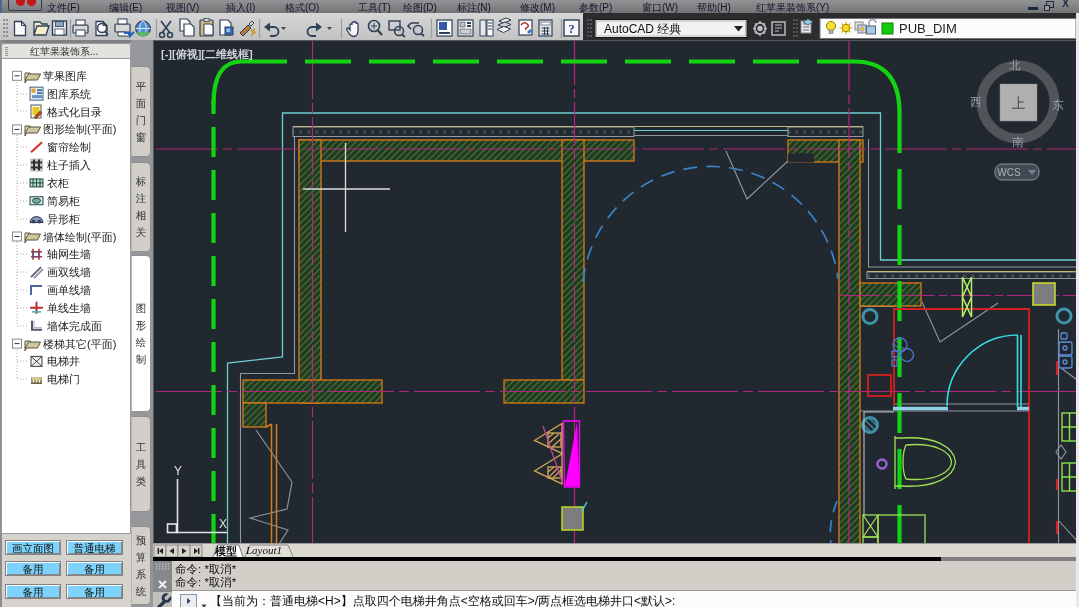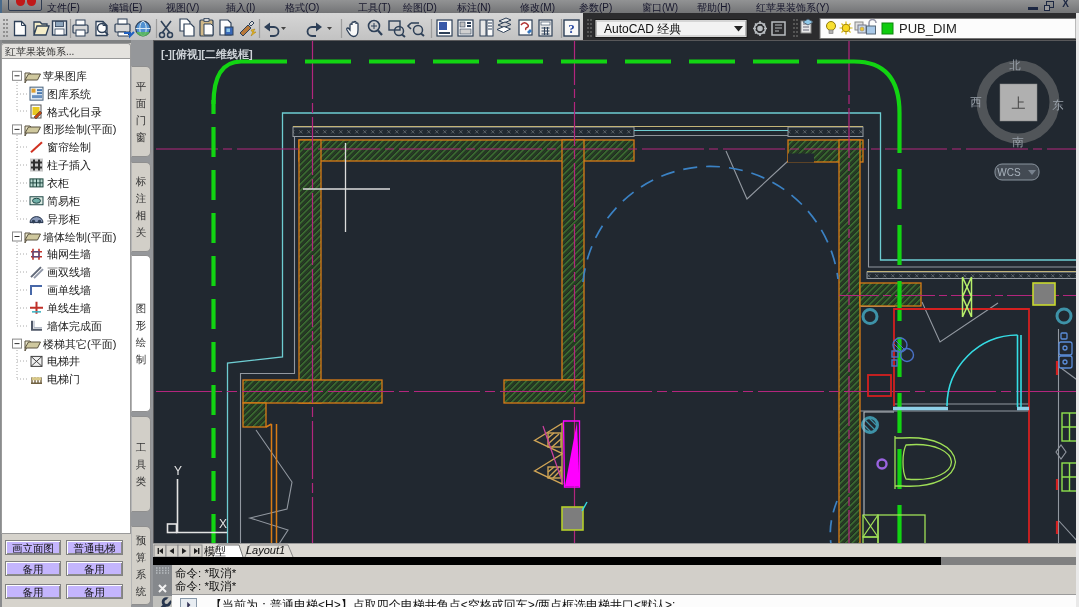--- a/index.html
+++ b/index.html
@@ -9,31 +9,31 @@
 #menubar{position:absolute;left:0;top:0;width:1079px;height:13px;background:linear-gradient(#929394,#737476);border-left:2px solid #4a6a8a}
 #menubar .mi{position:absolute;top:1px;font-size:10px;color:#16162c;white-space:nowrap}
 #appbtn{position:absolute;left:6px;top:-4px;width:34px;height:15px;background:linear-gradient(#9a9a9c,#7e7e82);border:1px solid #2e3b50;border-radius:2px;overflow:hidden}
 #appbtn i{position:absolute;top:0px;width:9px;height:9px;background:#c01818;border-radius:0 0 5px 5px}
 #winbtns{position:absolute;right:4px;top:0;height:13px;color:#1b2438;font-size:11px;font-weight:bold}
 
 #toolbar{position:absolute;left:0;top:13px;width:1079px;height:27px;background:linear-gradient(#d6d6d6,#c2c2c2)}
 #tbdark{position:absolute;left:583px;top:0;width:496px;height:27px;background:#2c2c2e}
 
 #lpanel{position:absolute;left:0;top:40px;width:153px;height:567px;background:#d6d3cc}
-#ptitle{position:absolute;left:1px;top:3px;width:130px;height:22px;background:#e4e2de;border:1px solid #9a9a9a;border-bottom:none;border-radius:3px 3px 0 0;font-size:10px;color:#333;padding-left:4px;line-height:16px;white-space:nowrap;overflow:hidden}
+#ptitle{position:absolute;left:1px;top:3px;width:130px;height:22px;background:#e4e2de;border:1px solid #9a9a9a;border-bottom:none;border-radius:3px 3px 0 0;font-size:10px;color:#333;padding-left:28px;line-height:16px;white-space:nowrap;overflow:hidden}
 #tree{position:absolute;left:1px;top:18px;width:130px;height:476px;background:#fff;border:1px solid #9a9a9a}
-.btn{position:absolute;background:#c4b5fd;border:1px solid #828282;box-shadow:inset 1px 1px 0 #fdfdfd, inset -1px -1px 0 #8a8a8a;font-size:10.5px;color:#111;text-align:center;line-height:14px}
+.btn{position:absolute;background:#7dd3fc;border:1px solid #828282;box-shadow:inset 1px 1px 0 #fdfdfd, inset -1px -1px 0 #8a8a8a;font-size:10.5px;color:#111;text-align:center;line-height:14px}
 
 .vtab{position:absolute;left:131px;width:20px;background:#d2cfc8;border:1px solid #8f8f8f;border-left:1px solid #b5b5b5;border-radius:0 5px 5px 0;color:#333;display:flex;align-items:center;justify-content:center;font-size:10.5px;text-align:center;line-height:17px}
 
 #canvas{position:absolute;left:153px;top:40px;width:926px;height:503px;background:#212830;border-left:1px solid #58585a;border-top:1px solid #58585a}
 
 #mtabs{position:absolute;left:153px;top:543px;width:926px;height:14px;background:#dbd8d2;border-top:1px solid #9a9a9a;font-size:11px;color:#111}
 
-#cmdwin{position:absolute;left:153px;top:557px;width:788px;height:50px;background:#0c4a6e;border-top:8px solid #000000}
+#cmdwin{position:absolute;left:153px;top:557px;width:788px;height:50px;background:#0c4a6e;border-top:4px solid #000000}
 #cmdstrip{position:absolute;left:0;top:0;width:19px;height:31px;background:#85888c}
 #cmdstrip2{position:absolute;left:0;top:31px;width:19px;height:19px;background:#c0c0bc}
 #cmdhist{position:absolute;left:19px;top:0;width:907px;height:29px;background:#d2cfc9;font-size:11.5px;color:#141414;padding:2px 0 0 3px;line-height:13px}
 #cmdin{position:absolute;left:19px;top:29px;width:907px;height:21px;background:#fcfcfc;border-top:1px solid #9a9a9a;font-size:12px;color:#101010;line-height:20px}
 
 #rborder{position:absolute;right:0;top:13px;width:3px;height:594px;background:#e9e9e9}
 </style></head>
 <body>
 <div id="win">
  <div id="menubar">
@@ -450,22 +450,22 @@
           <path d="M5 4 v6 l0 0 M10 4 l-4 3 4 3 Z"></path>
           <rect x="4.6" y="4" width="1.4" height="6"></rect>
           <path d="M21 4 l-4.5 3 4.5 3 Z"></path>
           <path d="M29 4 l4.5 3 -4.5 3 Z"></path>
           <path d="M41 4 l4 3 -4 3 Z"></path>
           <rect x="45" y="4" width="1.4" height="6"></rect>
         </g>
 <path d="M60 13 L65 1 H86 L90 13" fill="#fff" stroke="#777" stroke-width="1"></path>
 <path d="M92 13 L97 1 H135 L140 13" fill="#e2dfd9" stroke="#888" stroke-width="1"></path>
       </svg>
-   <span style="position:absolute;left:51px;top:0px;font-weight:normal">模型</span>
-   <span style="position:absolute;left:93px;top:0px;font-family:Liberation Sans, sans-serif;font-style:italic">Layout1</span>
+   <span style="position:absolute;left:62px;top:0px;font-weight:bold">模型</span>
+   <span style="position:absolute;left:93px;top:0px;font-family:Liberation Serif, serif;font-style:italic">Layout1</span>
  </div>
  <div id="cmdwin">
    <div id="cmdstrip"></div>
    <div id="cmdstrip2"></div>
    <svg class="abs" style="left:0;top:0" width="19" height="50" id="stripsvg">
         <path d="M3 3 h13 M3 5.5 h13 M3 8 h13" stroke="#b8bcc0" stroke-width="1.4" stroke-dasharray="1.5 1.5"></path>
 <path d="M6 20 l7 7 M13 20 l-7 7" stroke="#f2f2f2" stroke-width="2"></path>
 <path d="M4.5 47.5 l7.5-7.5" stroke="#26354d" stroke-width="3.2"></path>
         <circle cx="13.5" cy="37" r="3.4" fill="none" stroke="#26354d" stroke-width="2.8"></circle>
         <path d="M13.5 37 l4.5-4.5" stroke="#c0c0bc" stroke-width="3.4"></path>

